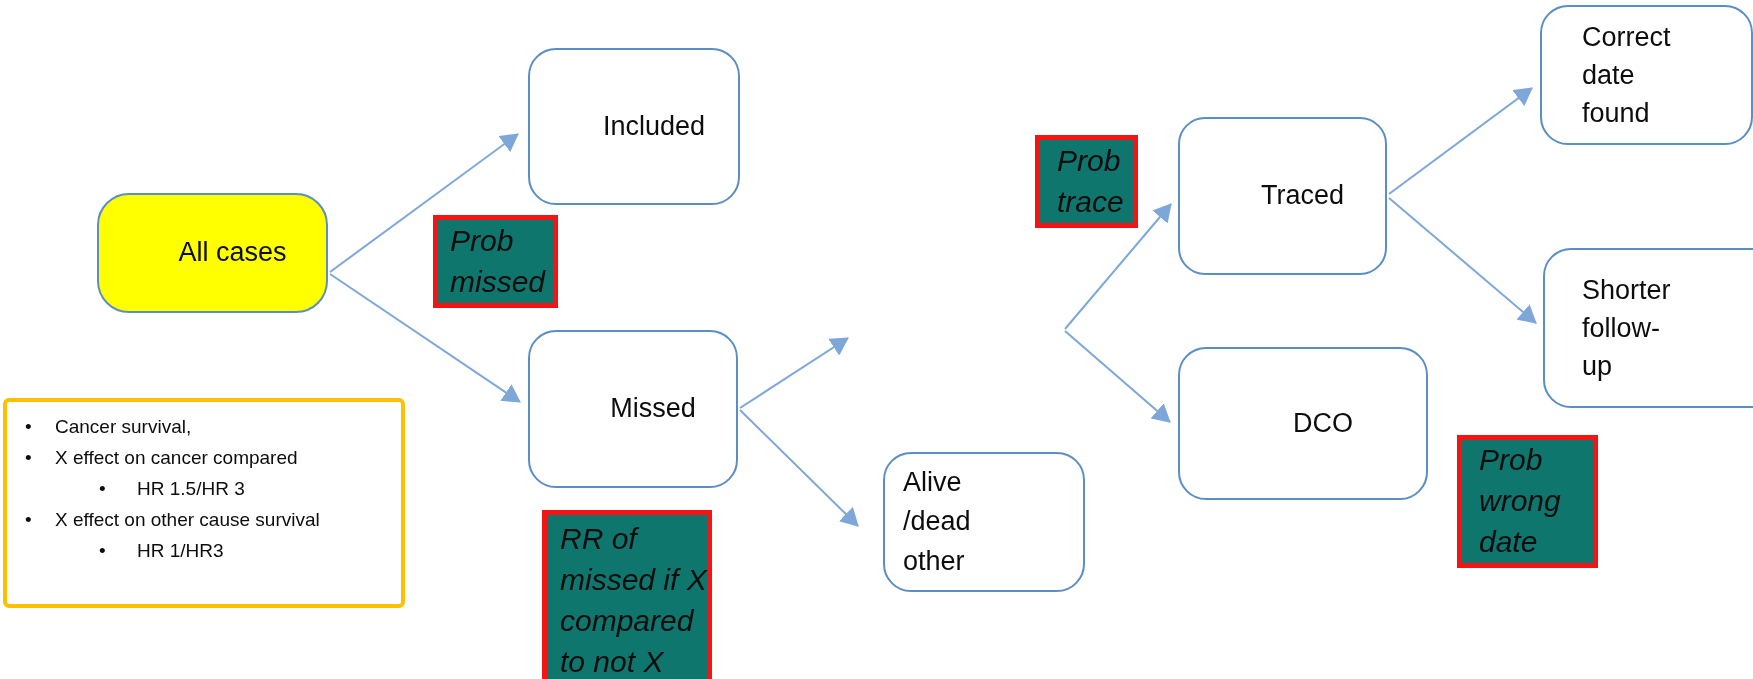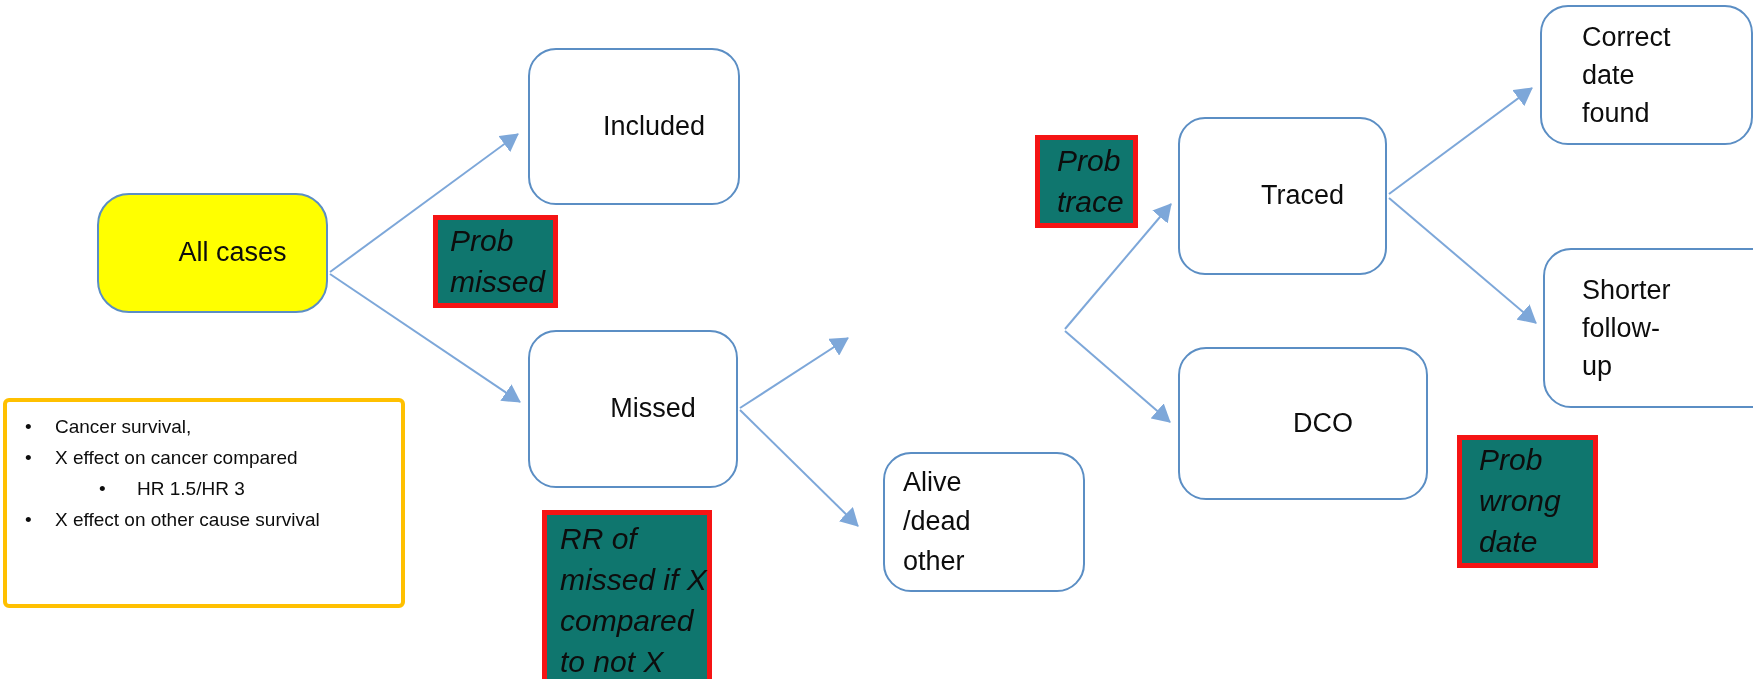--- a/index.html
+++ b/index.html
@@ -140,16 +140,17 @@
   <div class="note a-prob-wrong-date">Prob
 wrong
 date</div>
 
   <div class="legend-box">
     <ul>
       <li class="lv1">Cancer survival,</li>
       <li class="lv1">X effect on cancer compared</li>
       <li class="lv2">HR 1.5/HR 3</li>
       <li class="lv1">X effect on other cause survival</li>
+      <li class="lv2">HR 1/HR3</li>
     </ul>
   </div>
 
 </div>
 
 </body></html>

